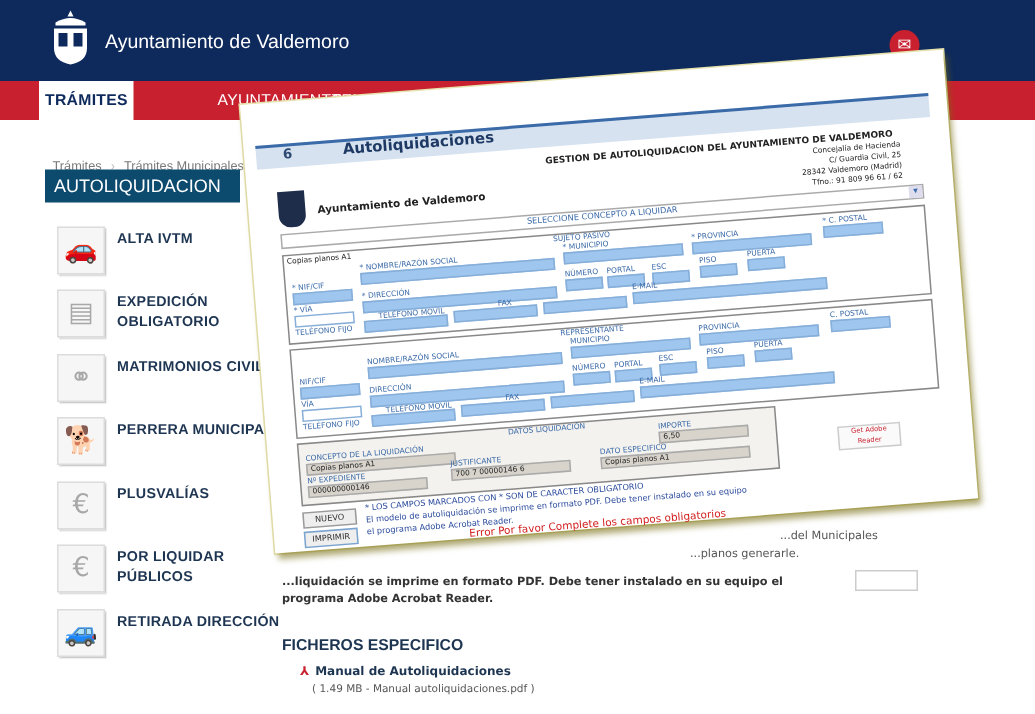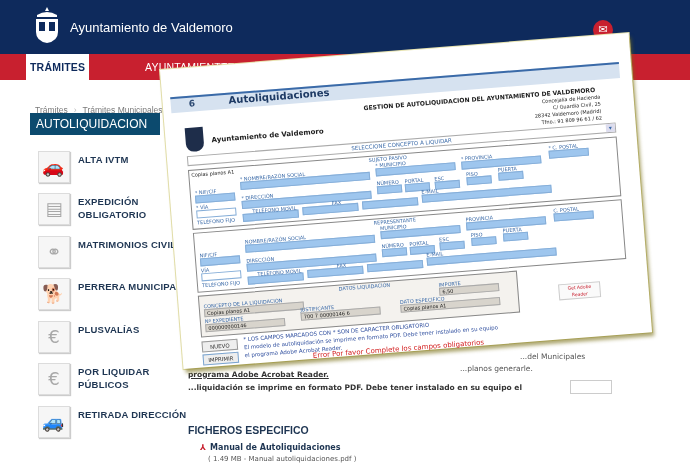--- a/index.html
+++ b/index.html
@@ -109,21 +109,21 @@
   <div class="side-label">POR LIQUIDAR PÚBLICOS</div>
 </div>
 <div class="side-item" style="top:406px;">
   <div class="side-icon">🚙</div>
   <div class="side-label">RETIRADA DIRECCIÓN</div>
 </div>
 
 <div class="body-text" style="left:520px; top:352px; color:#555;">...del Municipales</div>
 <div class="body-text" style="left:460px; top:364px; color:#555;">...planos generarle.</div>
 <div class="body-text bold" style="top:383px;">...liquidación se imprime en formato PDF. Debe tener instalado en su equipo el</div>
-<div class="body-text bold" style="top:370px;text-decoration:underline;">programa Adobe Acrobat Reader.</div>
+<div class="body-text bold" style="top:394px;">programa Adobe Acrobat Reader.</div>
 <div class="img-placeholder"></div>
 
 <div class="files-title">FICHEROS ESPECIFICO</div>
 <div class="file-link">
   <span class="pdf">⅄</span><span>Manual de Autoliquidaciones</span>
 </div>
 <div class="file-meta">( 1.49 MB - Manual autoliquidaciones.pdf )</div>
 
 <div class="overlay">
   <div class="ov-head">

